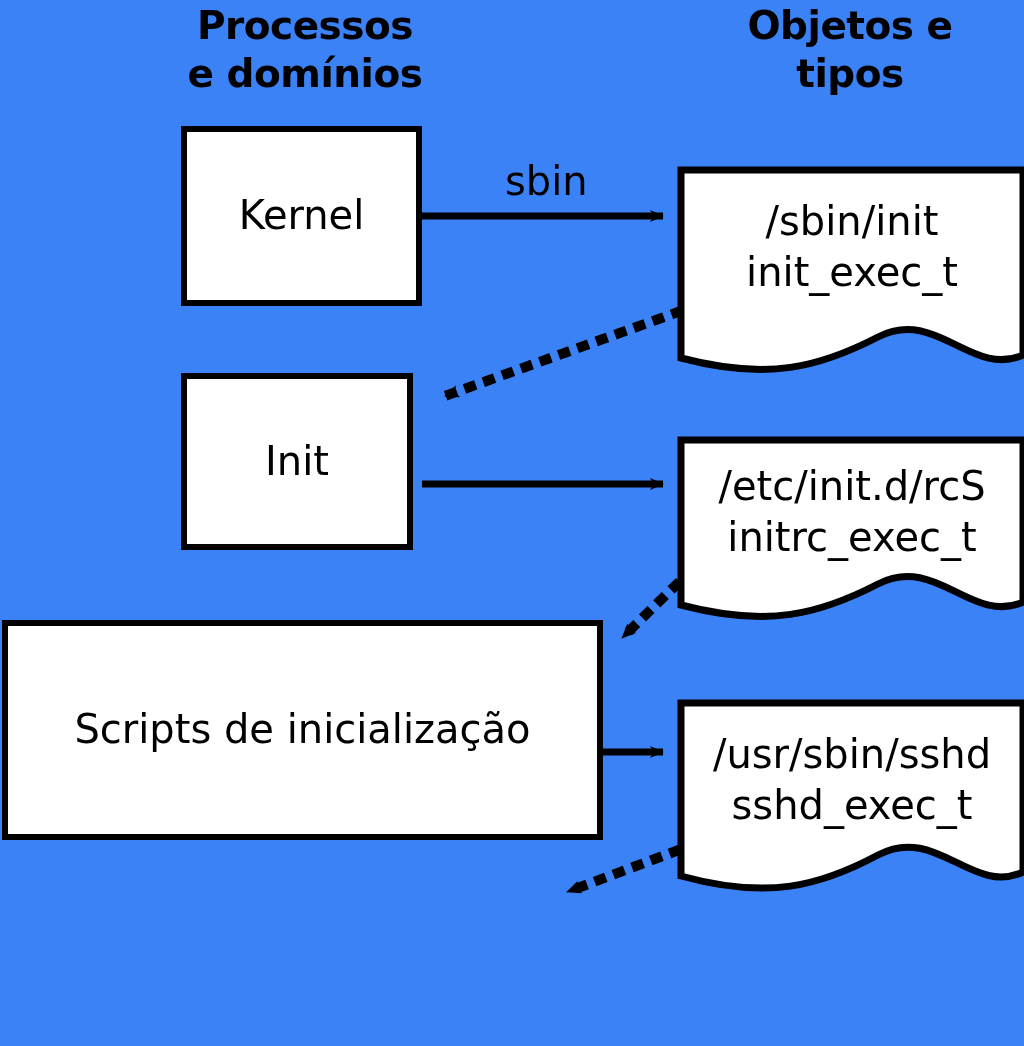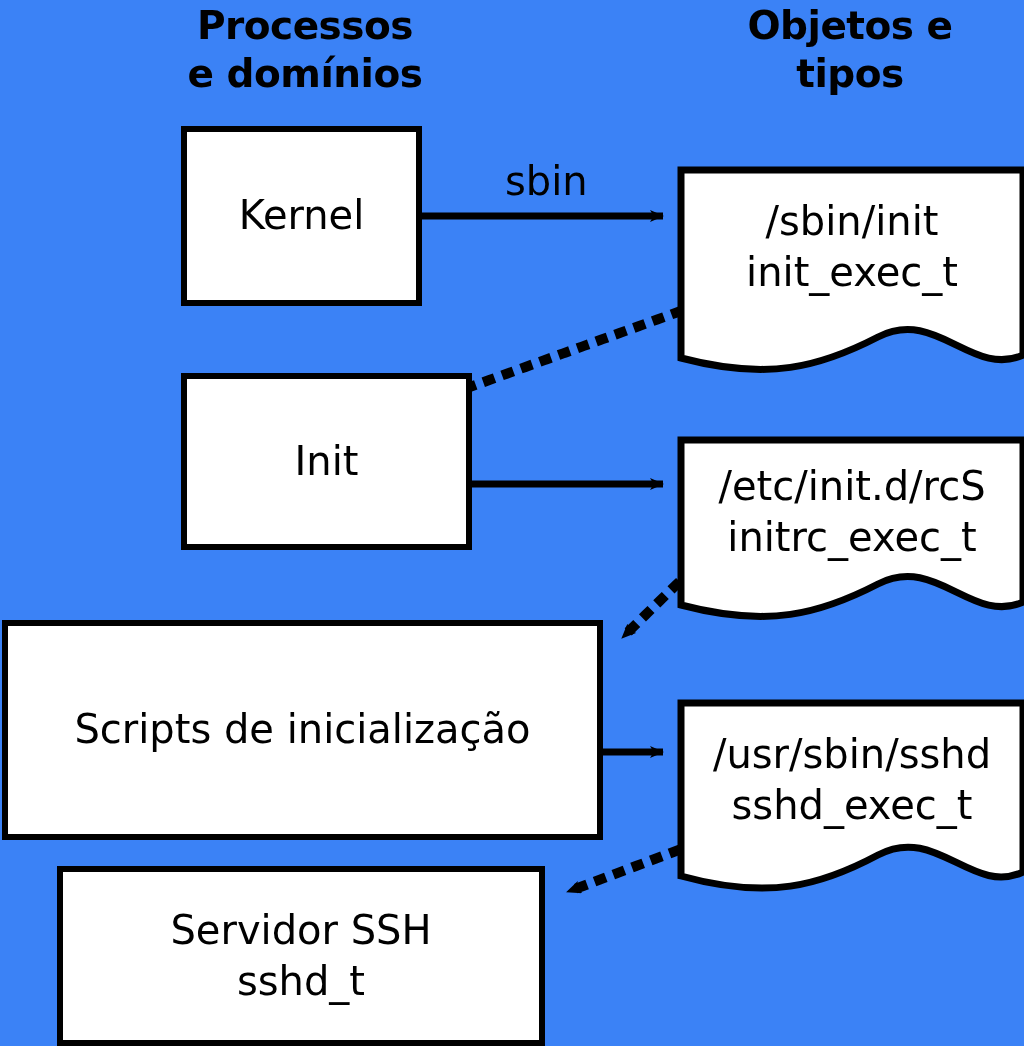--- a/index.html
+++ b/index.html
@@ -121,32 +121,28 @@
       <line x1="676" y1="851" x2="567" y2="892" stroke="#000000" stroke-width="10" stroke-dasharray="2 18" stroke-linecap="square" marker-end="url(#arrowDot)"></line>
     </g>
   </svg>
 
   <div class="edge-label" style="left:505px; top:161px;">sbin</div>
 
   <div class="proc-box" id="box-kernel" style="left:181px; top:126px; width:241px; height:180px;">
     <span class="l1">Kernel</span>
   </div>
 
-  <div class="proc-box" id="box-init" style="left:181px; top:373px; width:291px; height:177px;">
+  <div class="proc-box" id="box-init" style="left:181px; top:373px; width:232px; height:177px;">
     <span class="l1">Init</span>
   </div>
 
   <div class="proc-box" id="box-initrc" style="left:2px; top:620px; width:601px; height:220px;">
     <span class="l1">Scripts de inicialização</span>
   </div>
 
-  <div class="proc-box" id="box-sshd" style="left:57px; top:866px; width:488px; height:180px;">
-    <span class="l1">Servidor SSH</span>
-    <span class="l2">sshd_t</span>
-  </div>
 
   <div class="doc-wrap" id="doc-init-exec" style="left:678px; top:167px;">
     <svg width="348" height="230" viewBox="0 0 348 230">
       <path d="M3,3 L345,3 L345,188
                C 294,211 258,140 200,170
                C 142,200 90,214 3,191 Z" fill="#ffffff" stroke="#000000" stroke-width="7" stroke-linejoin="miter" stroke-linecap="butt"></path>
     </svg>
     <div class="doc-text" style="top:29px;">
       <span class="l1">/sbin/init</span>
       <span class="l2">init_exec_t</span>

